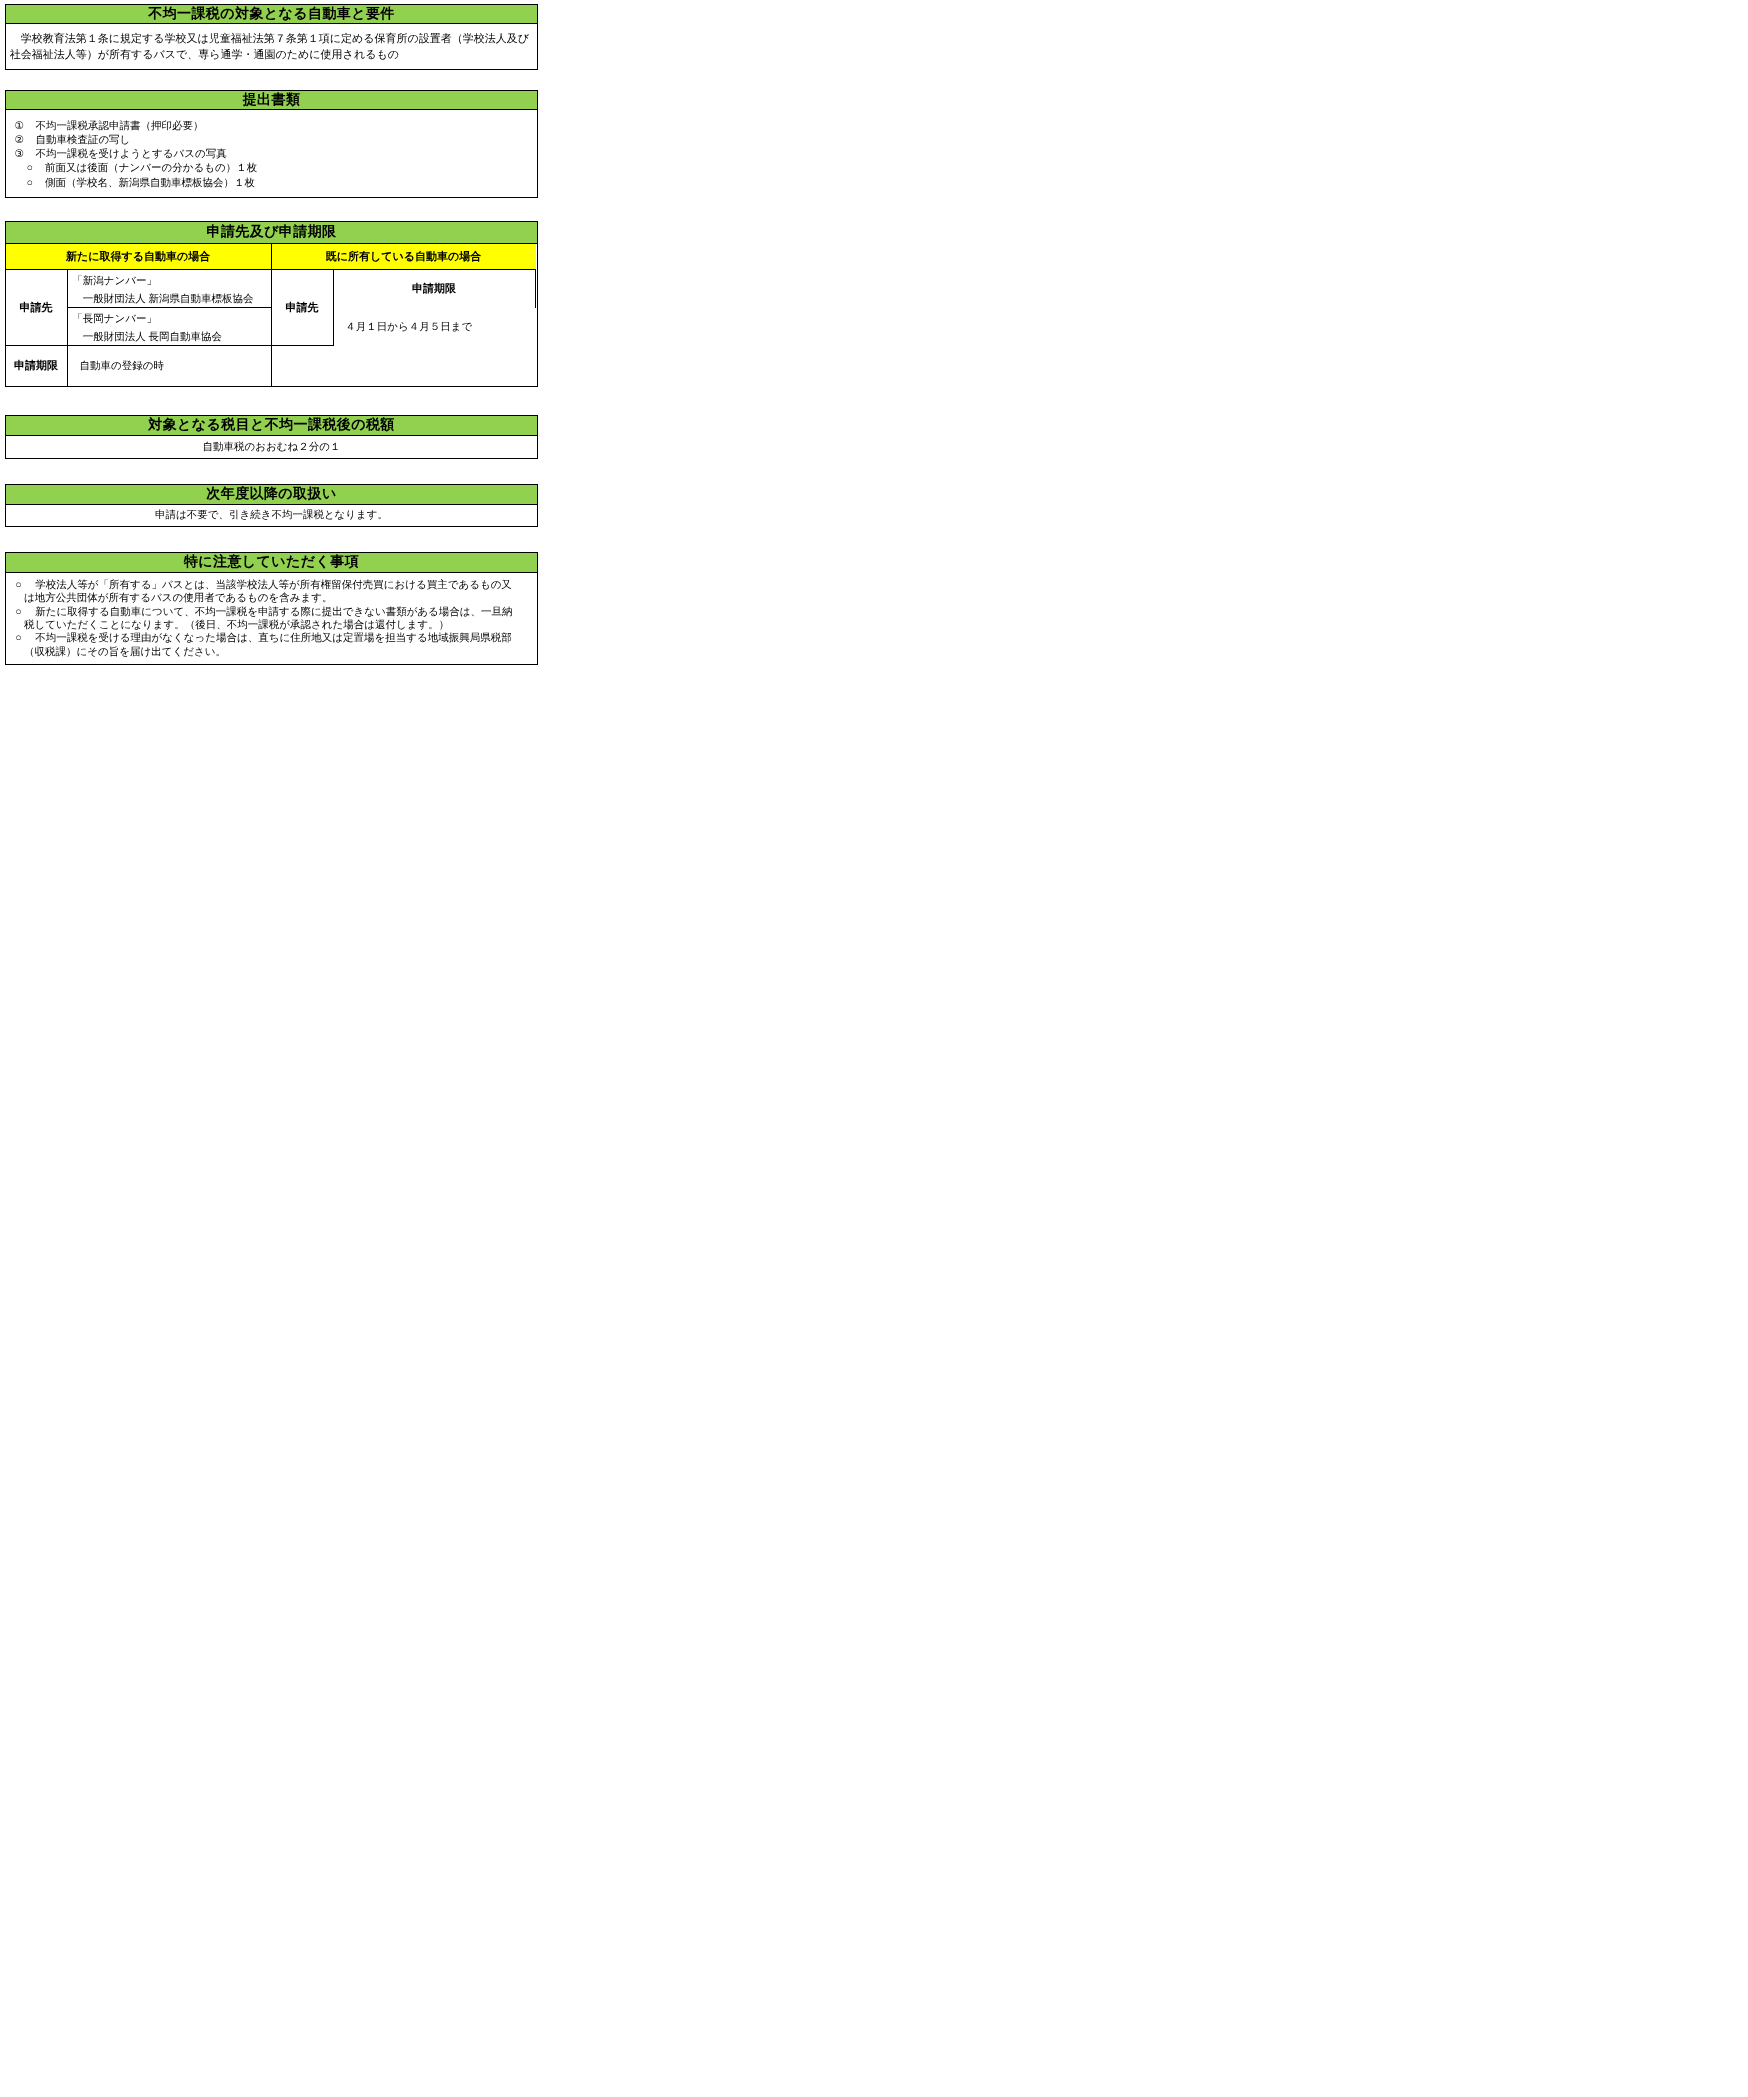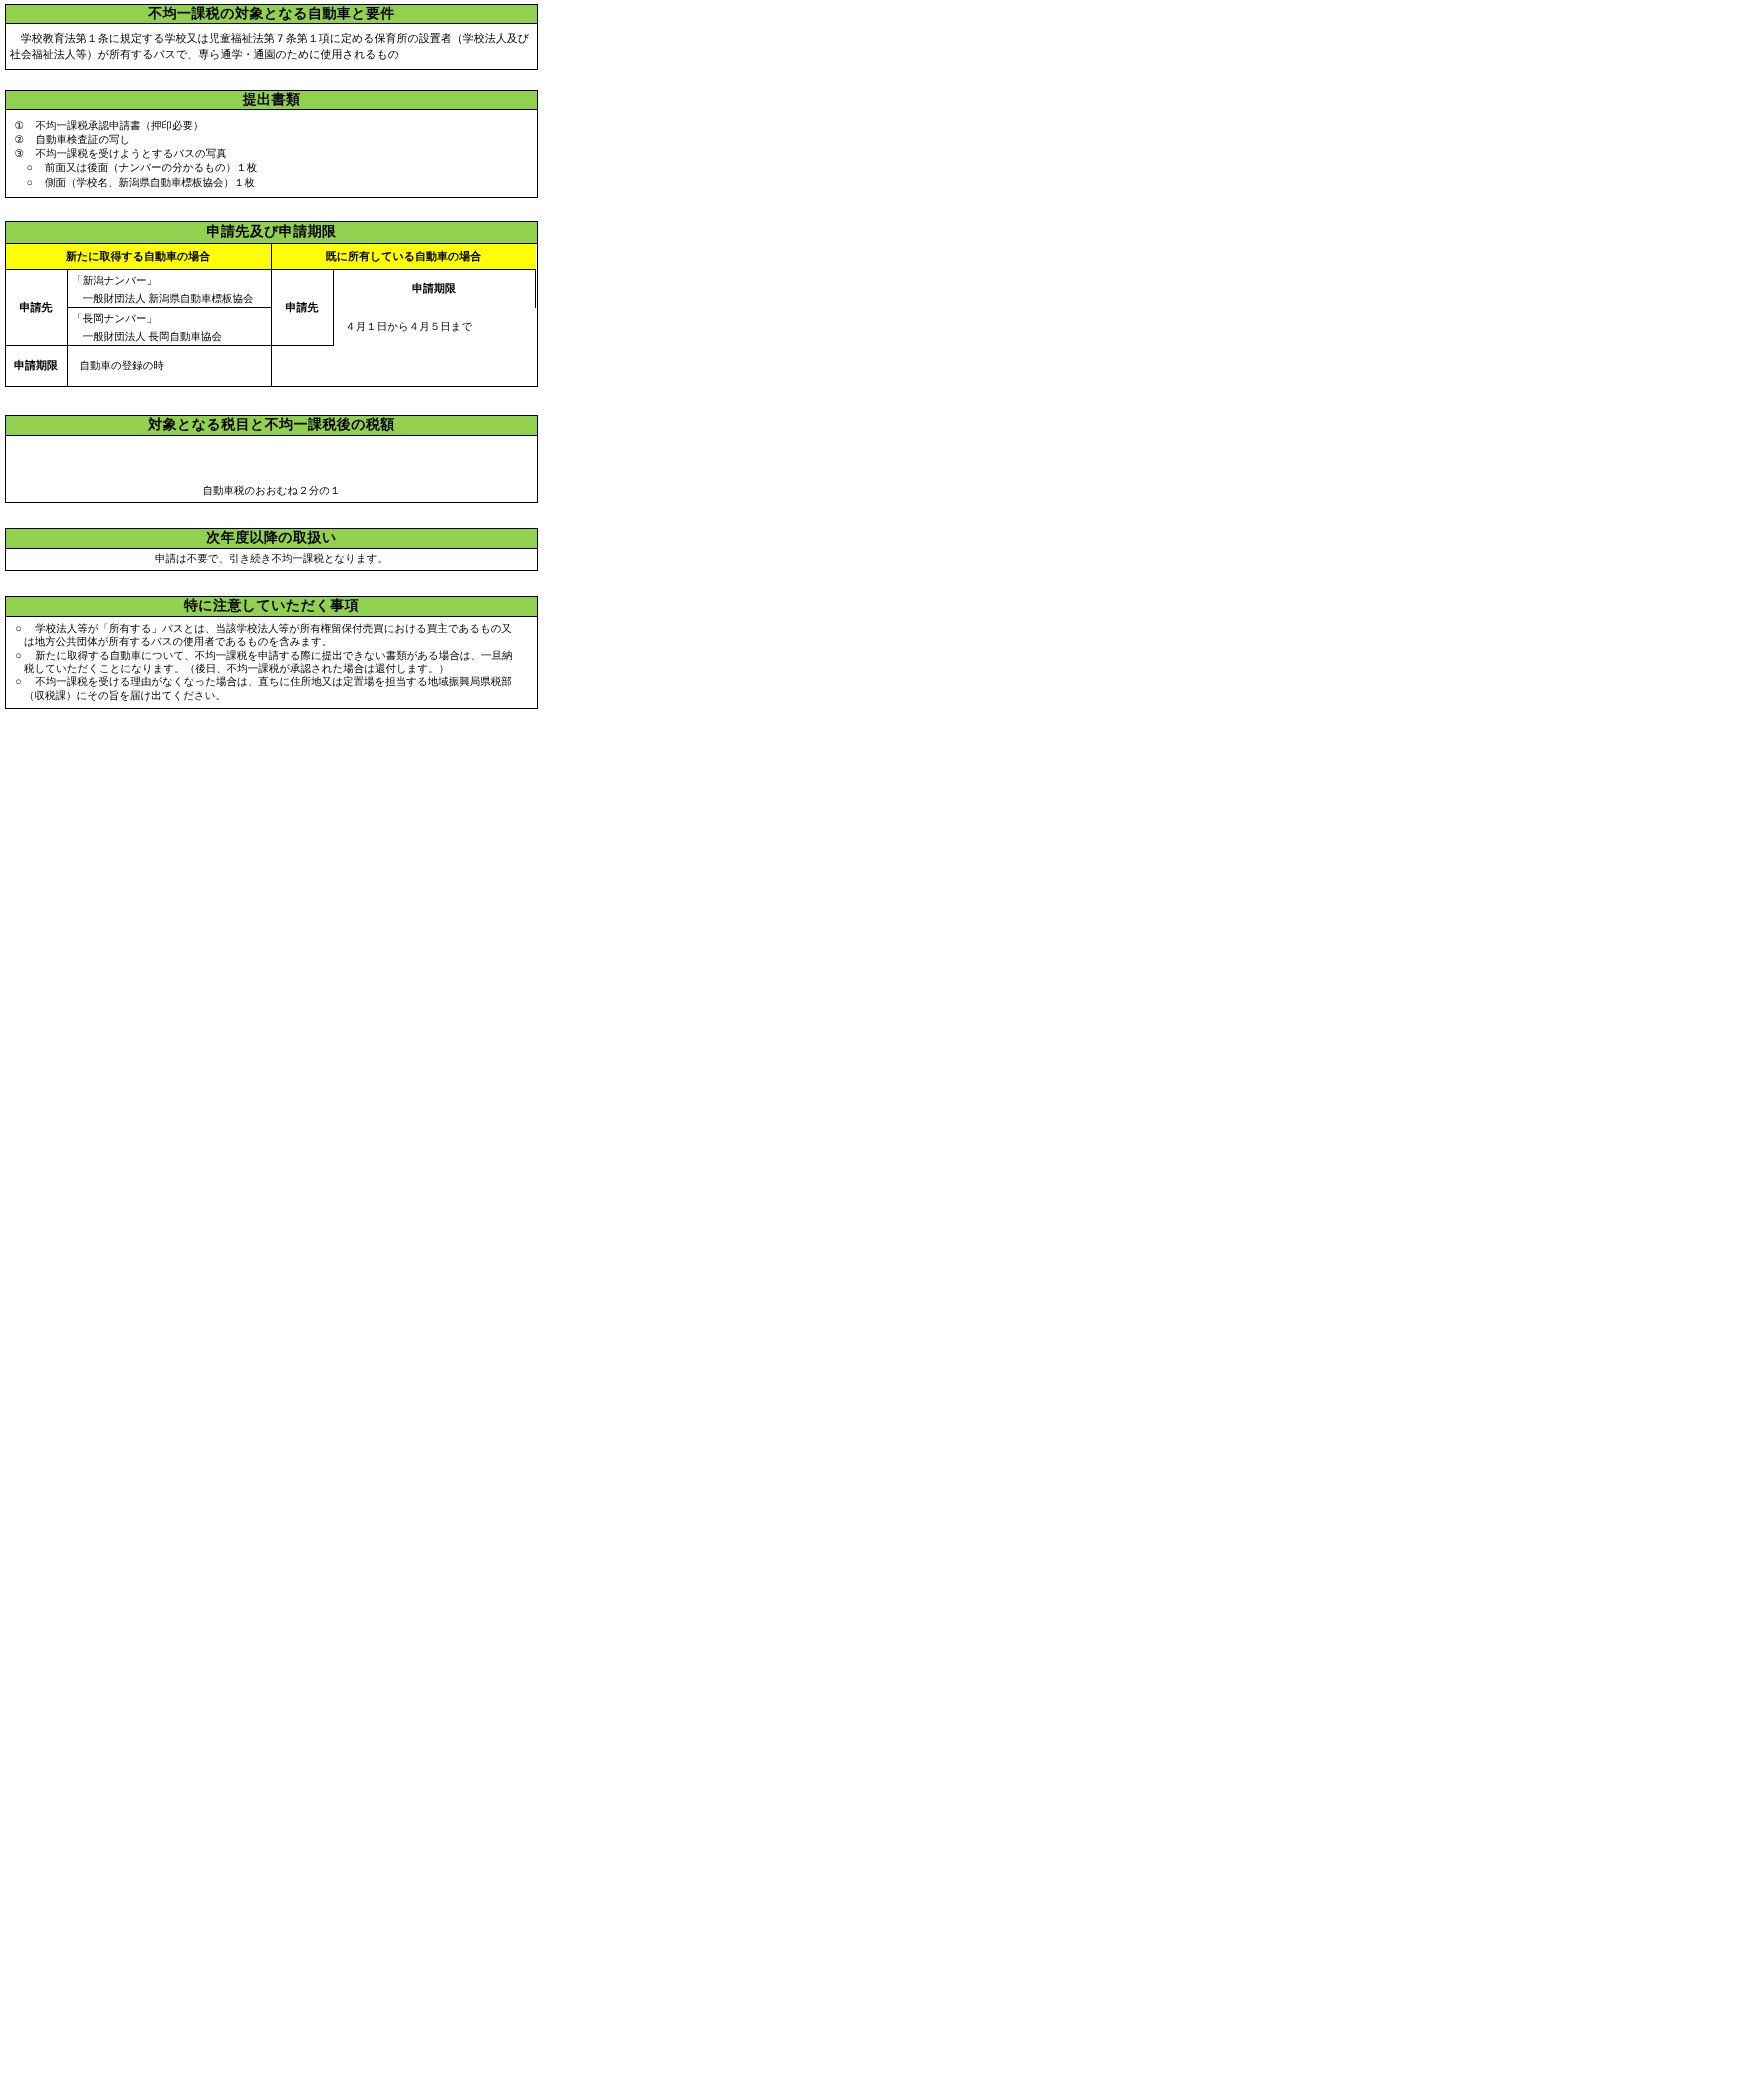--- a/index.html
+++ b/index.html
@@ -95,21 +95,21 @@
 
   
   .sec4 { margin-bottom: 25px; }
   .sec5 { margin-bottom: 25px; }
   .center-body {
     display: flex;
     align-items: center;
     justify-content: center;
     font-size: 10.5px;
   }
-  .sec4-body { height: 22px; margin-top: 44px; }
+  .sec4-body { height: 22px; }
   .sec5-body { height: 21px; }
 
   
   .sec6-body { padding: 5px 15px 5.5px 9.6px; font-size: 10.5px; }
   .note-item { padding-left: 8.8px; text-indent: -8.8px; line-height: 13.4px; }
   .note-marker { display: inline-block; width: 20px; text-indent: 0; }
 </style>
 </head>
 <body>
 

